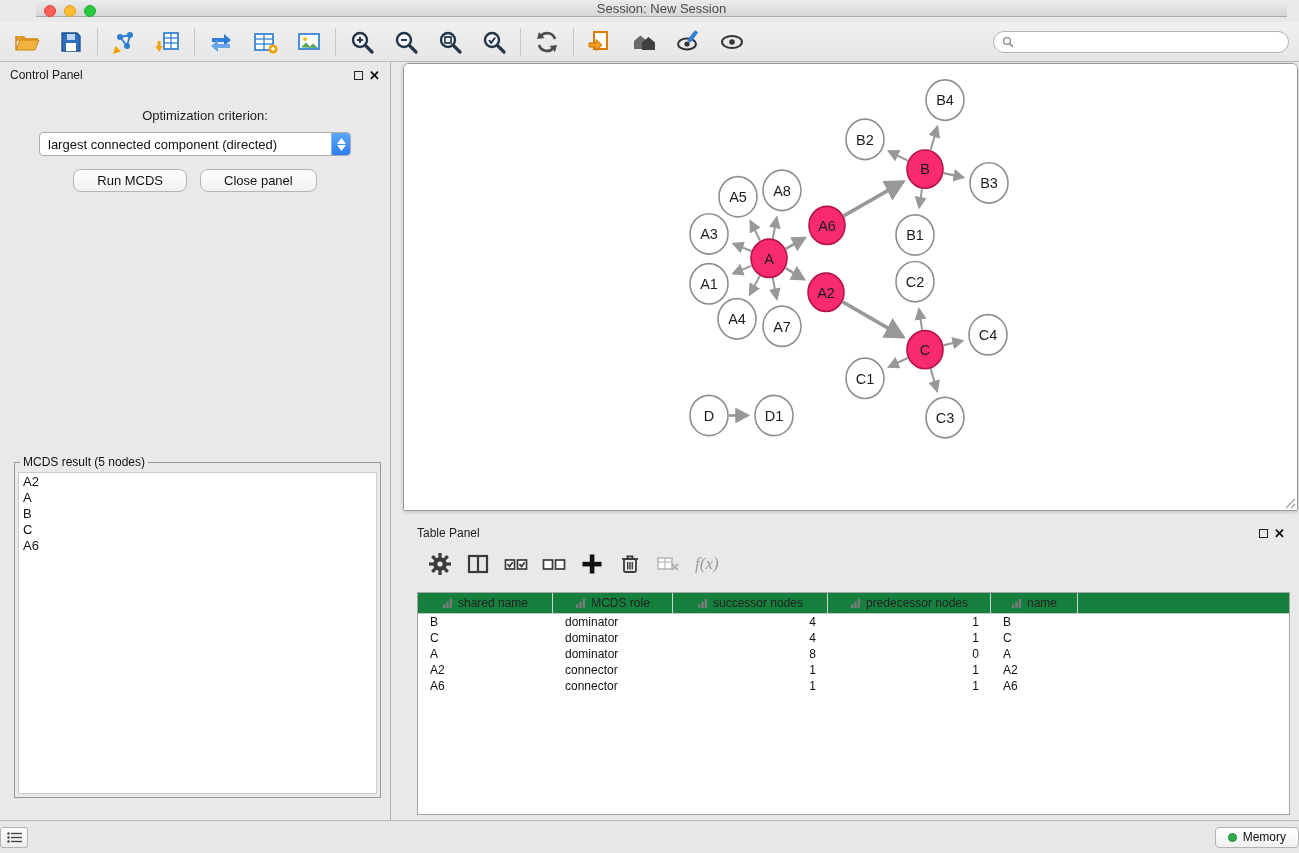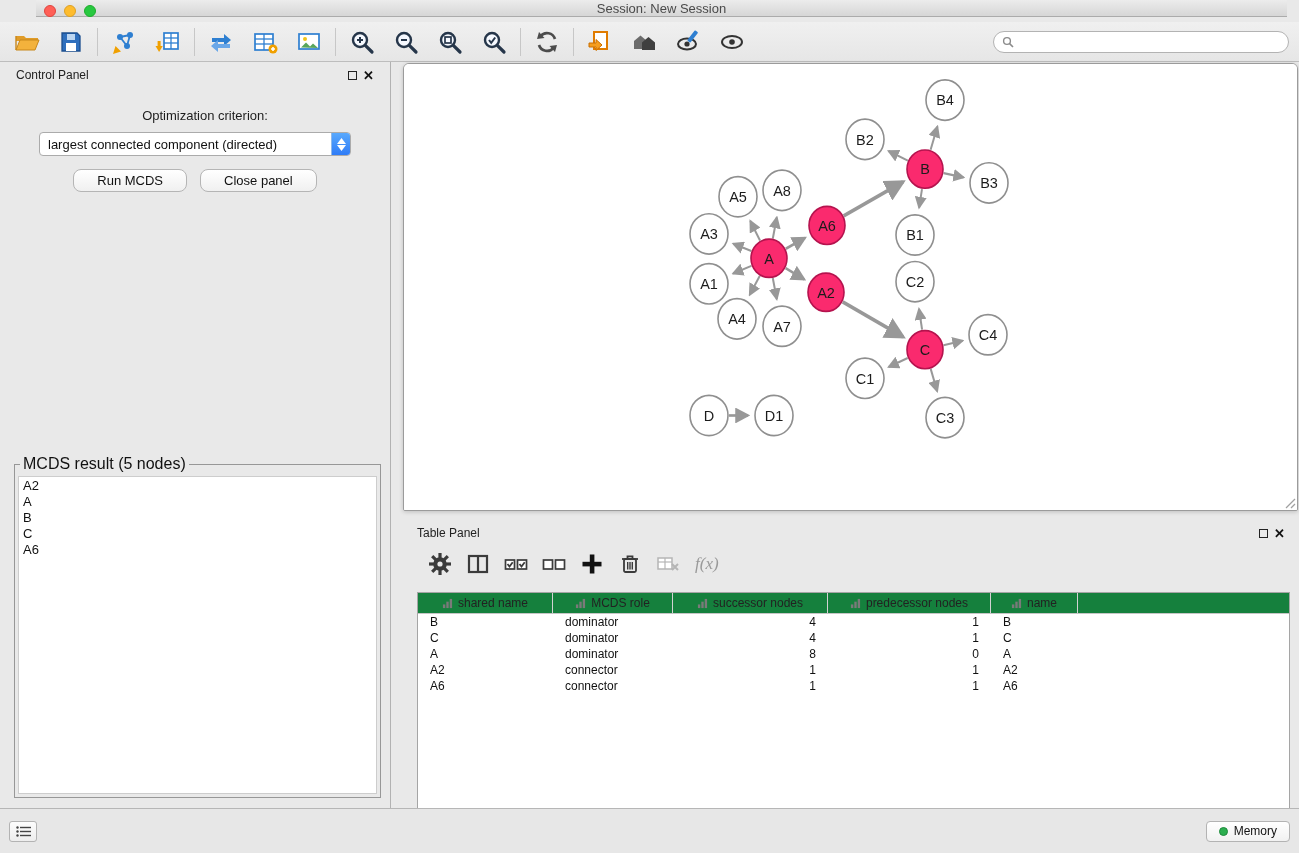--- a/index.html
+++ b/index.html
@@ -36,21 +36,21 @@
     border:1px solid #b3b3b3; border-radius:12px; display:flex; align-items:center;
     padding:0 8px; gap:5px;
   }
   .search-box input{ border:none; outline:none; flex:1; font-size:12px; background:transparent; }
   
   .control-panel{
     position:absolute; top:62px; left:0; width:391px; bottom:33px;
     background:#e9e9e9; border-right:1px solid #b2b2b2;
   }
   .panel-head{
-    height:26px; display:flex; align-items:center; padding:0 16px; gap:6px;
+    height:26px; display:flex; align-items:center; padding:0 10px; gap:6px;
   }
   .panel-head .panel-title{ font-size:12px; color:#222; }
   .panel-head .spacer{ flex:1; }
   .float-ic{ width:9px; height:9px; border:1.5px solid #222; display:inline-block; }
   .close-ic{ font-size:13px; font-weight:bold; color:#111; line-height:1; }
   .seg{ display:inline-flex; background:#fff; border:1px solid #c2c2c2; border-radius:4px; overflow:hidden; }
   .seg-item{ padding:3px 13px; font-size:13px; color:#222; border-left:1px solid #dcdcdc; cursor:default; white-space:nowrap; }
   .seg-item:first-child{ border-left:none; }
   .seg-item.active{ background:#3b99fc; color:#fff; border-radius:3px; border-left-color:transparent; }
   .cp-tabs-row{ display:flex; justify-content:center; margin-top:6px; }
@@ -67,21 +67,21 @@
   }
   .btn-row{ display:flex; justify-content:center; gap:13px; margin-top:13px; }
   .push-btn{
     background:linear-gradient(#ffffff,#f0f0f0); border:1px solid #b5b5b5; border-radius:8px;
     font-size:13px; color:#111; padding:3px 23px; font-family:"Liberation Sans",sans-serif;
   }
   .result-group{
     position:absolute; left:14px; right:9px; top:393px; bottom:22px;
     border:1px solid #979797; margin:0; padding:3px;
   }
-  .result-group legend{ font-size:16px; color:#111; padding:0 3px; margin-left:2px; }
+  .result-group legend{ font-size:12px; color:#111; padding:0 3px; margin-left:2px; }
   .result-list{ background:#fff; border:1px solid #cdcdcd; width:100%; height:100%; padding:1px 0 0 4px; overflow:hidden; }
   .result-item{ font-size:13px; color:#111; line-height:16px; }
   
   .net-window{
     position:absolute; left:403px; right:1px; top:1px; height:448px;
     border:1px solid #9b9b9b; border-radius:6px 6px 2px 2px;
     background:#fff; box-shadow:0 1px 4px rgba(0,0,0,0.18);
     display:flex; flex-direction:column; overflow:hidden;
   }
   .net-titlebar{
@@ -111,23 +111,23 @@
   .th{ display:flex; align-items:center; justify-content:center; gap:5px; font-size:12px; color:#222;
        border-right:1px solid #d2d2d2; height:100%; }
   .sort-ic{ width:11px; height:11px; flex:none; }
   .tr{ display:flex; height:16px; align-items:center; }
   .td{ font-size:12px; color:#111; padding:0 12px; white-space:nowrap; overflow:hidden; }
   
   .tp-tabs{ position:absolute; left:0; right:0; bottom:8px; display:flex; justify-content:center; }
   .tp-tabs .seg-item{ font-size:12.5px; padding:3px 12px; }
   
   .status-bar{
-    position:absolute; left:0; right:0; bottom:0; height:45px;
+    position:absolute; left:0; right:0; bottom:0; height:33px;
     background:#e7e7e7; border-top:1px solid #b6b6b6;
-    display:flex; align-items:center; padding:0 9px;
+    display:flex; align-items:center; padding:0 0;
   }
   .status-left-btn{
     width:28px; height:21px; border:1px solid #b3b3b3; border-radius:3px;
     background:linear-gradient(#fdfdfd,#ededed); display:flex; align-items:center; justify-content:center;
   }
   .memory-btn{
     margin-left:auto; height:21px; border:1px solid #b3b3b3; border-radius:4px;
     background:linear-gradient(#ffffff,#f1f1f1); display:flex; align-items:center; gap:6px;
     padding:0 12px; font-size:12px; color:#111;
   }

